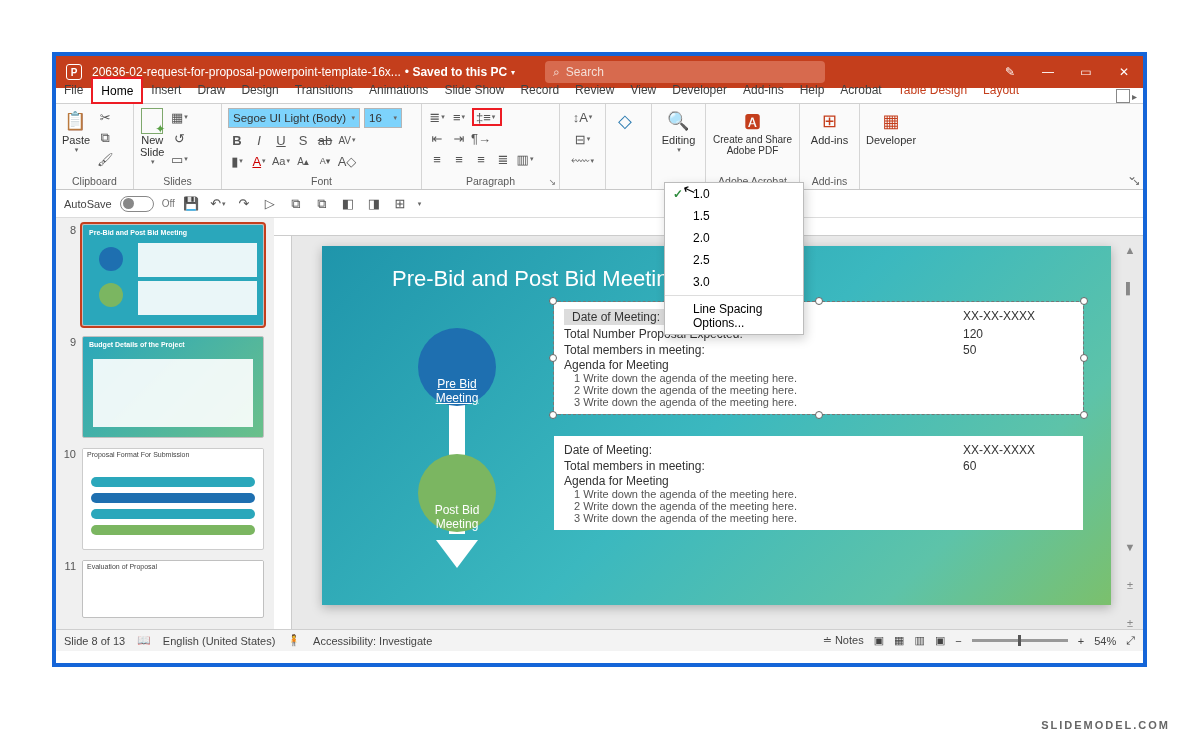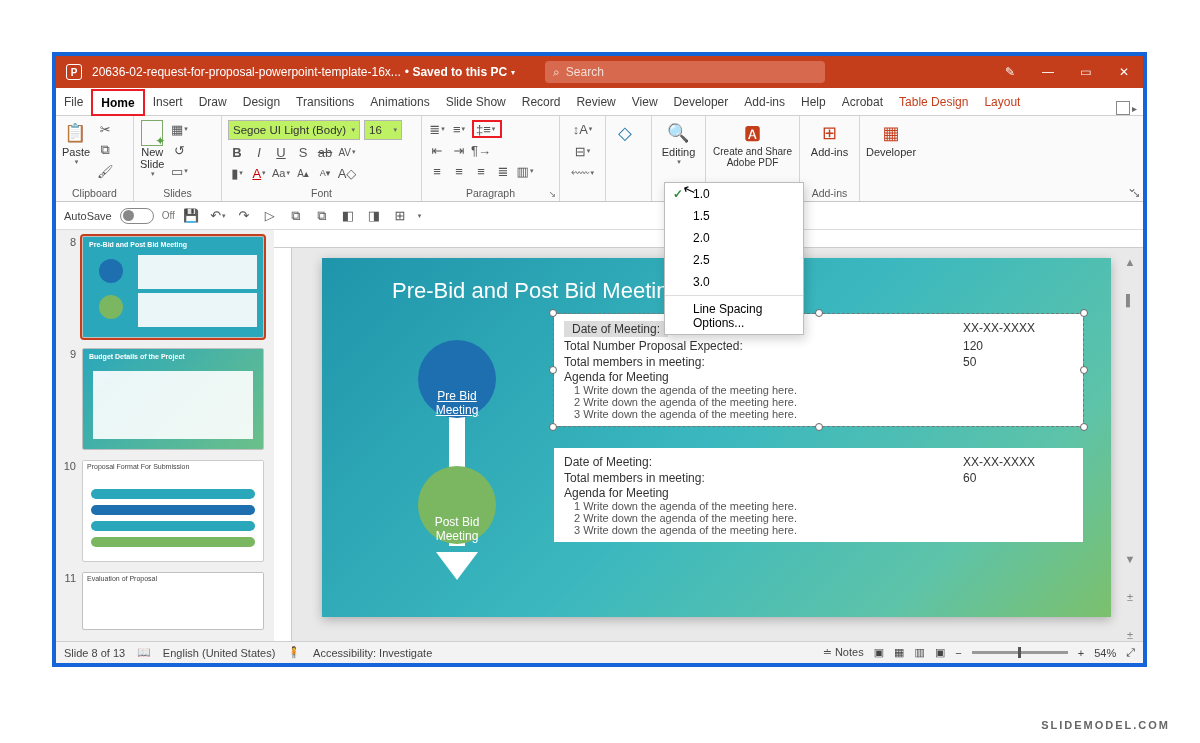--- a/index.html
+++ b/index.html
@@ -10,37 +10,37 @@
   .titlebar { height:32px; background:#c43e1c; display:flex; align-items:center; color:#fff; font-size:12px; }
   .p-icon { width:16px;height:16px;border:1.5px solid #fff;border-radius:3px;display:flex;align-items:center;justify-content:center;margin:0 10px 0 10px;font-size:10px;font-weight:bold;}
   .filename { white-space:nowrap; margin-right:4px;}
   .saved { font-weight:600;}
   .chev { font-size:8px; margin-left:4px;}
   .tsearch { margin-left:30px; background:#d76a4e; width:280px; height:22px; border-radius:4px; display:flex; align-items:center; padding:0 8px; color:#f4ded6;font-size:12px;}
   .tright { margin-left:auto; display:flex; gap:0; }
   .tbtn { width:38px;height:32px;display:flex;align-items:center;justify-content:center;color:#fff;font-size:12px;}
   
   
-  .tabs { height:28px; background:#fff; border-bottom:1px solid #d0d0d0; display:flex; align-items:flex-end; font-size:12px; color:#404040;}
+  .tabs { height:16px; background:#fff; border-bottom:1px solid #d0d0d0; display:flex; align-items:flex-end; font-size:12px; color:#404040;}
   .tab { padding:0 8px;height:27px;display:flex;align-items:center; white-space:nowrap;}
-  .tab.sel { border:2px solid #ed1c24; color:#000; font-weight:700; position:relative; top:1px; background:#fff;}
+  .tab.sel { border:2px solid #ed1c24; color:#000; font-weight:400; position:relative; top:1px; background:#fff;}
   .tab.ctx { color:#c43e1c; }
   .tab-end { margin-left:auto; display:flex; align-items:center; gap:2px; padding-right:6px; color:#666;}
   .tab-end .box{width:14px;height:14px;border:1px solid #888;}
   
   
   .ribbon { height:86px; background:#fafafa; border-bottom:1px solid #c8c8c8; display:flex; font-size:11px; color:#333; position:relative;}
   .rgroup { border-right:1px solid #d5d5d5; padding:4px 6px 2px 6px; display:flex; flex-direction:column; justify-content:space-between;}
   .rlabel { text-align:center; font-size:10.5px; color:#5a5a5a; margin-top:auto;}
   .stackV { display:flex; flex-direction:column; align-items:center;}
   .row { display:flex; align-items:center; gap:4px;}
   .ico { width:18px;height:18px;display:flex;align-items:center;justify-content:center;color:#555;font-size:13px;}
   .big { width:26px;height:26px;font-size:18px;}
   .dd { font-size:7px;color:#666;margin-left:1px;}
-  .select { border:1px solid #b5b5b5; height:20px; font-size:11.5px; background:#bef264; display:flex;align-items:center;padding:0 4px;}
+  .select { border:1px solid #b5b5b5; height:20px; font-size:11.5px; background:#7dd3fc; display:flex;align-items:center;padding:0 4px;}
   .hl-red { border:2px solid #ed1c24; }
   .corner { position:absolute;bottom:2px;right:3px;font-size:9px;color:#777;}
 
   
   .dropdown { position:absolute; top:126px; left:608px; width:140px; background:#fff; border:1px solid #bcbcbc; box-shadow:2px 4px 10px rgba(0,0,0,.18); font-size:12px; z-index:80;}
   .ditem { padding:4px 10px 4px 28px; position:relative;}
   .ditem.chk::before{content:"✓"; color:#2e8b3d; font-weight:bold; position:absolute;left:8px;}
   .ditem.sep { border-top:1px solid #ddd; margin-top:2px; padding-top:6px;}
   .cursor { position:absolute; top:-2px; left:18px; font-size:15px; color:#000; transform:rotate(-20deg);}
   

